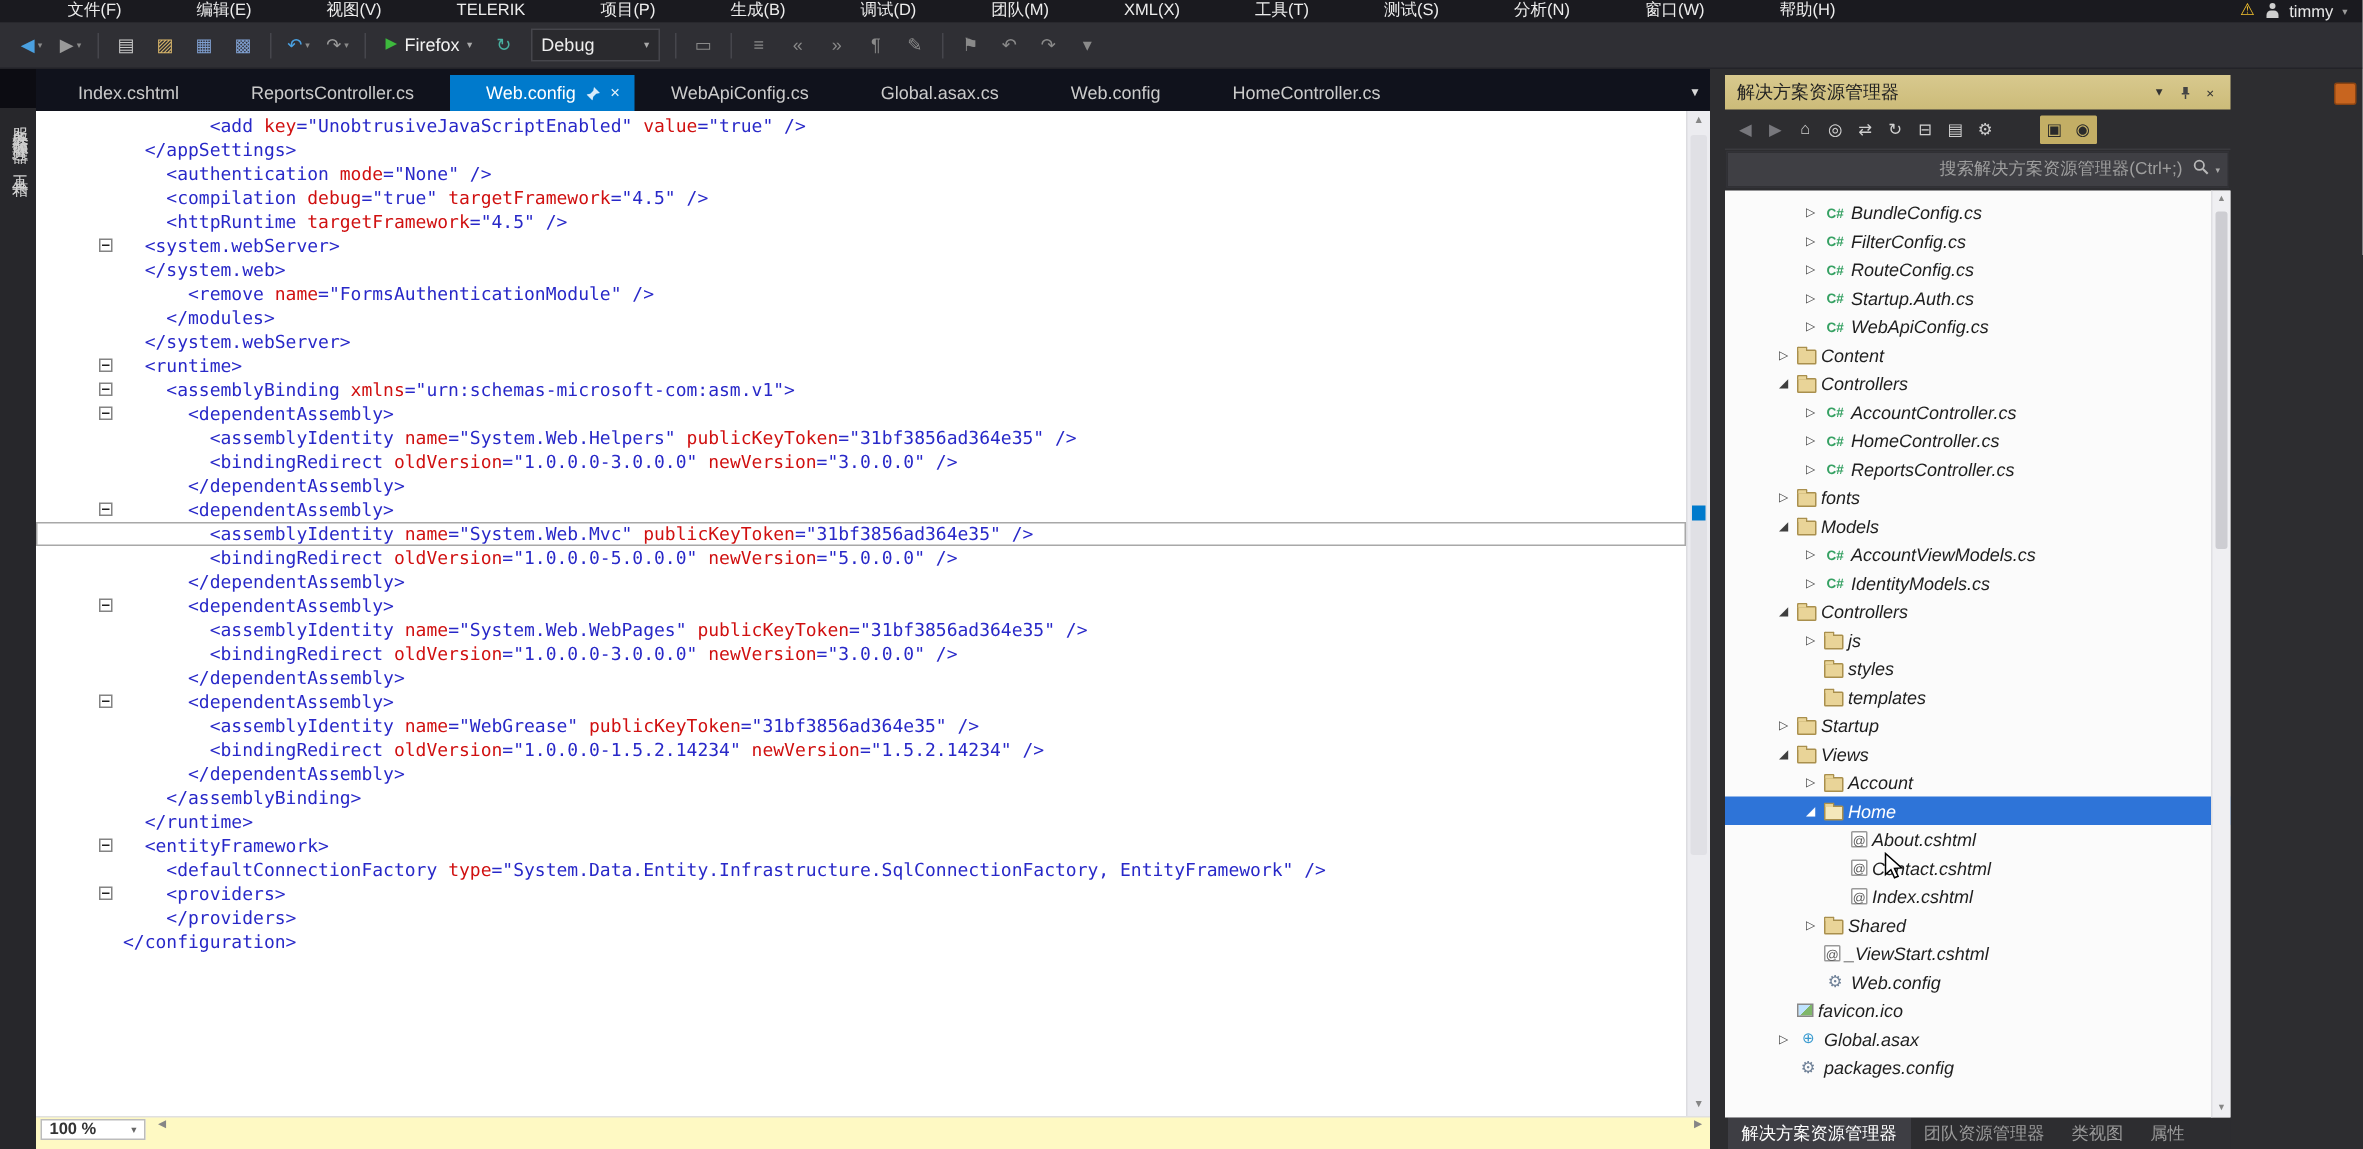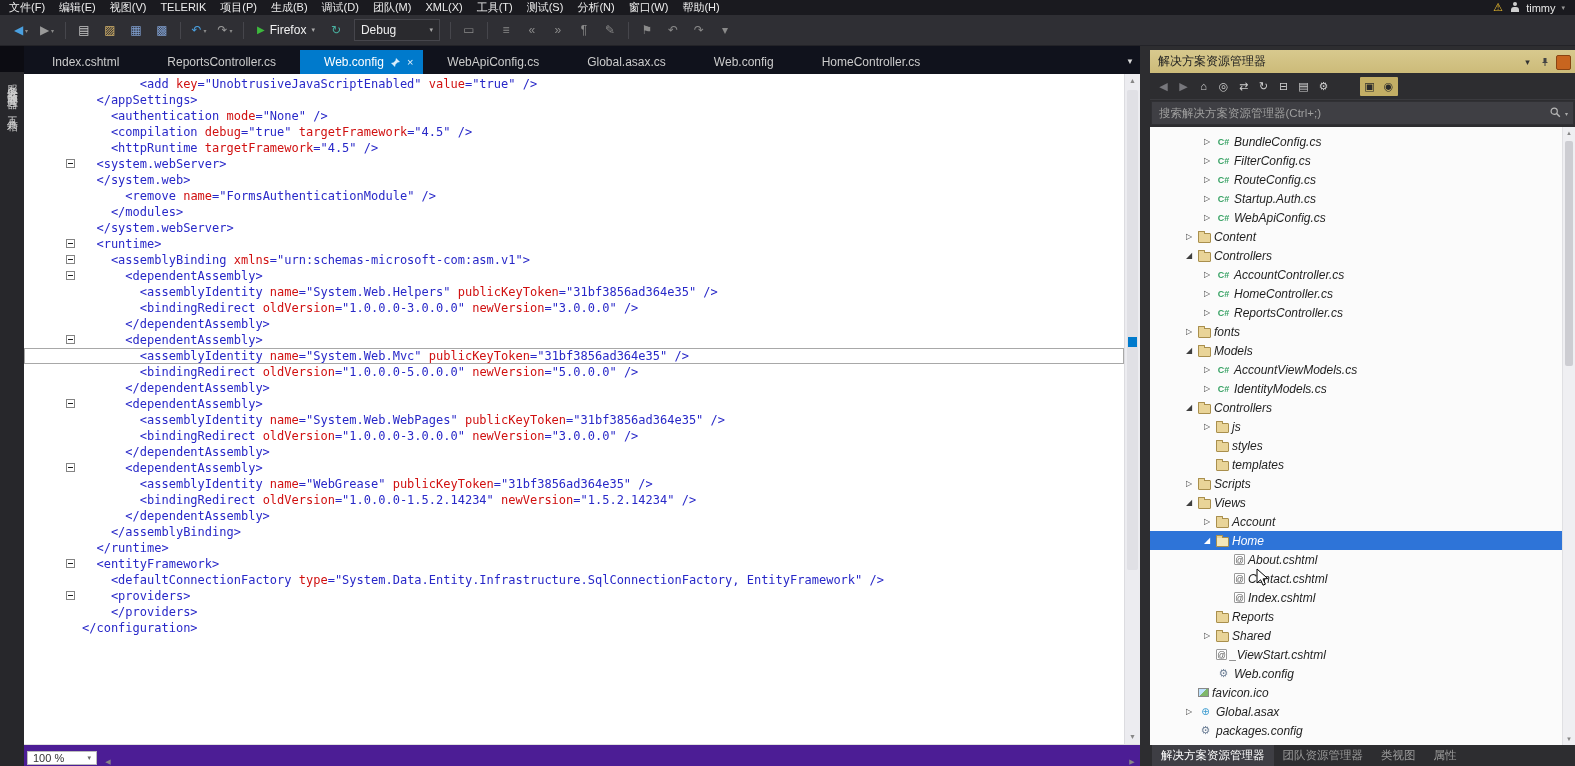--- a/index.html
+++ b/index.html
@@ -1,21 +1,21 @@
 <!DOCTYPE html>
 <html style="--accent: #007acc; --selection: #2e74d8; --xml-tag: #2828c8; --xml-attr: #d01010; --folder: #e9d498; --folder-border: #a98f4d; --csharp-green: #36a163; --warning-yellow: #f2c12e;"><head>
 <meta charset="utf-8">
 <style>
   html,body{margin:0;padding:0;}
   body{width:1575px;height:766px;overflow:hidden;background:#2d2d30;font-family:"Liberation Sans","DejaVu Sans",sans-serif;-webkit-font-smoothing:antialiased;}
   .app{width:1575px;height:766px;display:flex;flex-direction:column;position:relative;overflow:hidden;background:#2d2d30;}
 
   
   .menubar{height:15px;display:flex;align-items:center;background:#1a1a1f;font-size:11px;color:#ededed;padding-left:2px;flex:none;}
-  .menu-item{padding:0 7px;line-height:15px;white-space:nowrap;}
+  .menu-item{padding:0 7px;line-height:15px;white-space:nowrap;margin-left:36px;}
   .menu-spacer{flex:1;}
   .menu-right{display:flex;align-items:center;gap:6px;padding-right:10px;}
   .warn{color:var(--warning-yellow);font-size:11px;line-height:15px;}
   .person{width:11px;height:11px;position:relative;}
   .person::before{content:"";position:absolute;left:3.5px;top:0;width:4px;height:4px;border-radius:50%;background:#cfcfcf;}
   .person::after{content:"";position:absolute;left:1.5px;top:5px;width:8px;height:5px;border-radius:3px 3px 0 0;background:#cfcfcf;}
   .user{font-size:11px;color:#e8e8e8;}
   .menu-caret{font-size:7px;color:#9a9a9a;}
 
   
@@ -51,41 +51,41 @@
   .fold{position:absolute;left:42px;top:3px;width:9px;height:9px;border:1px solid #848484;background:#fff;box-sizing:border-box;}
   .fold::after{content:"";position:absolute;left:1px;top:3px;width:5px;height:1px;background:#1e1e1e;}
   .attr{color:var(--xml-attr);}
 
   .v-scroll{width:15px;background:#ececf0;border-left:1px solid #dcdce0;position:relative;flex:none;}
   .vs-arrow{position:absolute;left:0;right:0;text-align:center;font-size:7px;color:#868686;height:14px;line-height:14px;}
   .vs-arrow.up{top:0;}.vs-arrow.down{bottom:0;}
   .vs-thumb{position:absolute;left:2px;right:2px;top:16px;height:480px;background:#e0e0e5;border-radius:2px;}
   .vs-caret-marker{position:absolute;left:3px;right:3px;top:263px;height:10px;background:var(--accent);}
 
-  .editor-bottom{height:21px;display:flex;align-items:flex-end;background:#4c1d95;border-top:1px solid #e0e0e0;flex:none;}
+  .editor-bottom{height:21px;display:flex;align-items:flex-start;background:#fef9c3;border-top:1px solid #e0e0e0;flex:none;font-weight:bold;}
   .zoom-combo{width:70px;margin:1px 3px;background:#fff;border:1px solid #bcbcbc;display:flex;align-items:center;justify-content:space-between;padding:0 5px;font-size:11px;color:#333;box-sizing:border-box;}
   .zc-caret{font-size:7px;color:#666;}
   .h-arrow{width:16px;display:flex;align-items:center;justify-content:center;font-size:7px;color:#868686;}
   .h-track{flex:1;position:relative;background:#ececf0;margin:2px 0;}
   .h-thumb{position:absolute;left:2px;top:1px;bottom:1px;width:62%;background:#cfcfd4;border-radius:2px;}
 
   .divider{width:10px;background:#2d2d30;flex:none;}
 
   
-  .right{width:425px;display:flex;flex-direction:column;min-width:0;flex:none;position:relative;}
+  .right{width:337px;display:flex;flex-direction:column;min-width:0;flex:none;position:relative;}
   .se-title{height:23px;margin-top:4px;background:linear-gradient(#d8c98e,#ccbb79);display:flex;align-items:center;padding:0 5px 0 8px;font-size:12px;color:#222;flex:none;}
   .se-title-label{flex:1;}
   .se-title-ico{width:17px;text-align:center;color:#333;font-size:9px;display:flex;align-items:center;justify-content:center;}
   .se-toolbar{height:26px;display:flex;align-items:center;padding:0 4px;gap:1px;border-bottom:1px solid #3a3a3e;flex:none;}
   .se-ico{width:19px;height:19px;display:flex;align-items:center;justify-content:center;color:#cfcfcf;font-size:11px;}
   .se-ico.dim{color:#77777c;}
   .se-hl{display:flex;background:#c3ae65;border-radius:1px;margin-left:26px;}
   .se-hl .se-ico{color:#2b2b2b;}
   .se-search{height:22px;margin:1px 1px 2px;background:#3f3f44;border:1px solid #303034;display:flex;align-items:center;flex:none;}
-  .se-search input{flex:1;background:transparent;border:0;outline:0;color:#cfcfcf;font-size:11.5px;padding:0 7px;font-family:inherit;min-width:0;}
+  .se-search input{flex:1;background:transparent;border:0;outline:0;color:#cfcfcf;font-size:11.5px;padding:0 7px;font-family:inherit;min-width:0;text-align:right;}
   .se-search input::placeholder{color:#9f9f9f;}
   .search-btns{display:flex;align-items:center;padding-right:5px;gap:4px;}
   .sc-caret{font-size:6px;color:#aaa;}
 
   .se-tree{flex:1;background:#fbfbfb;padding-top:5px;position:relative;overflow:hidden;font-size:12px;color:#1e1e1e;min-height:0;}
   .tree-row{height:19px;display:flex;align-items:center;}
   .tree-row.selected{background:var(--selection);color:#fff;}
   .t-arrow{width:16px;text-align:center;font-size:8px;color:#3f3f3f;flex:none;line-height:1;}
   .tree-row.selected .t-arrow{color:#fff;}
   .t-label{margin-left:3px;white-space:nowrap;font-style:italic;}
@@ -445,21 +445,21 @@
             <span class="t-label">styles</span>
           </div>
           <div class="tree-row" style="padding-left: 49px;">
             <span class="t-arrow"></span>
             <span class="t-ico ic-folder"></span>
             <span class="t-label">templates</span>
           </div>
           <div class="tree-row" style="padding-left: 31px;">
             <span class="t-arrow">▷</span>
             <span class="t-ico ic-folder"></span>
-            <span class="t-label">Scripts</span>
+            <span class="t-label">Startup</span>
           </div>
           <div class="tree-row" style="padding-left: 31px;">
             <span class="t-arrow">◢</span>
             <span class="t-ico ic-folder"></span>
             <span class="t-label">Views</span>
           </div>
           <div class="tree-row" style="padding-left: 49px;">
             <span class="t-arrow">▷</span>
             <span class="t-ico ic-folder"></span>
             <span class="t-label">Account</span>
@@ -476,25 +476,20 @@
           </div>
           <div class="tree-row" style="padding-left: 67px;">
             <span class="t-arrow"></span>
             <span class="t-ico ic-cshtml">@</span>
             <span class="t-label">Contact.cshtml</span>
           </div>
           <div class="tree-row" style="padding-left: 67px;">
             <span class="t-arrow"></span>
             <span class="t-ico ic-cshtml">@</span>
             <span class="t-label">Index.cshtml</span>
-          </div>
-          <div class="tree-row" style="padding-left: 49px;">
-            <span class="t-arrow"></span>
-            <span class="t-ico ic-folder"></span>
-            <span class="t-label">Reports</span>
           </div>
           <div class="tree-row" style="padding-left: 49px;">
             <span class="t-arrow">▷</span>
             <span class="t-ico ic-folder"></span>
             <span class="t-label">Shared</span>
           </div>
           <div class="tree-row" style="padding-left: 49px;">
             <span class="t-arrow"></span>
             <span class="t-ico ic-cshtml">@</span>
             <span class="t-label">_ViewStart.cshtml</span>

